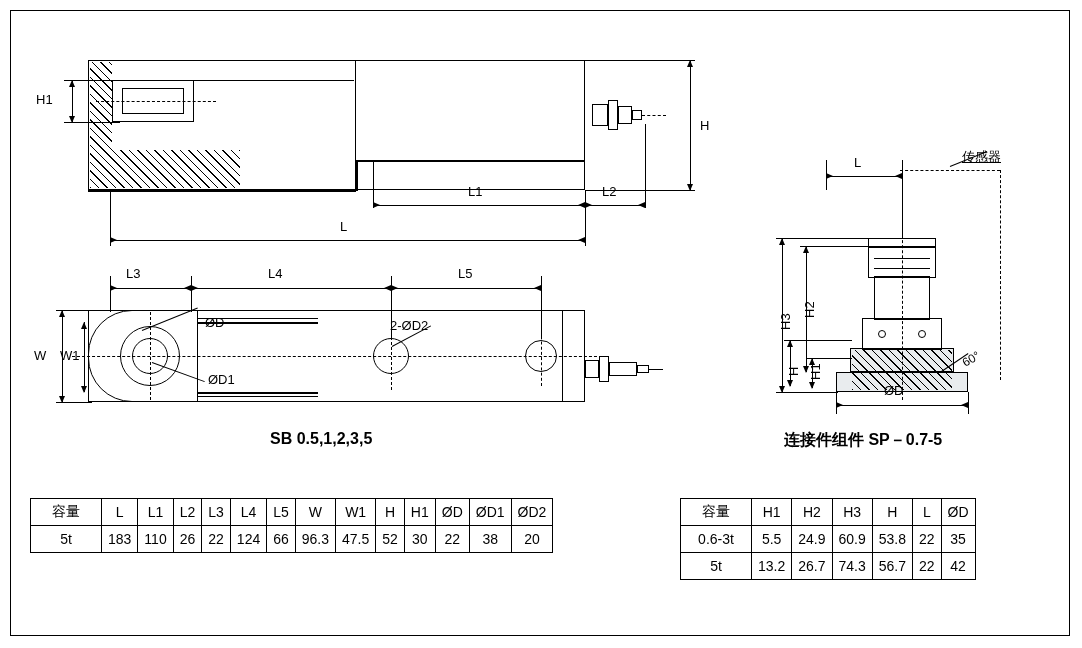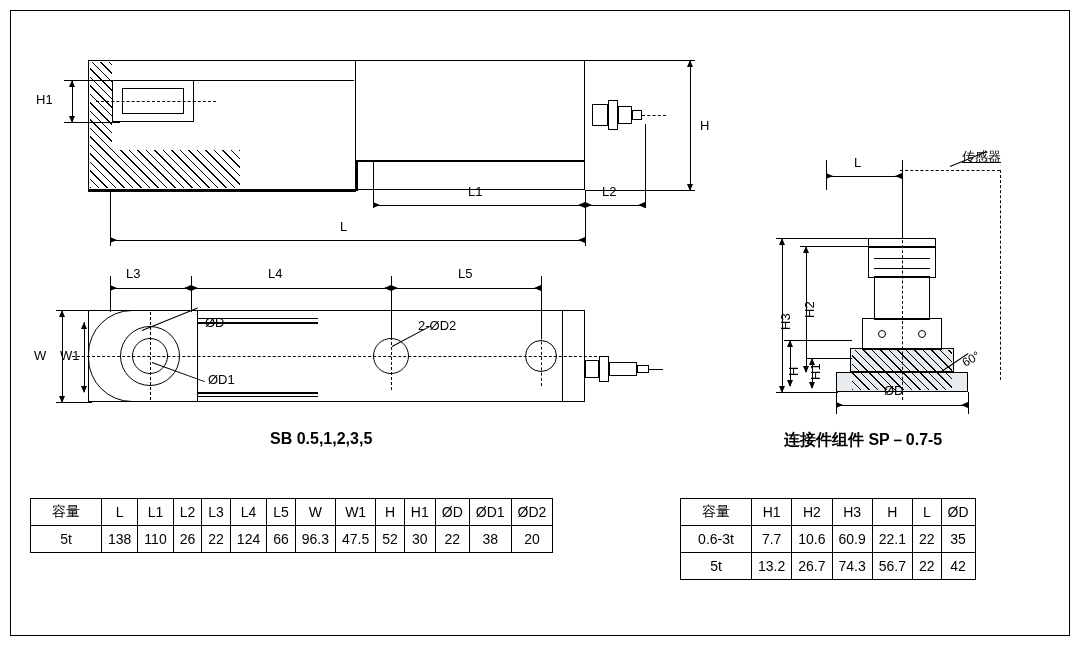--- a/index.html
+++ b/index.html
@@ -158,21 +158,21 @@
     <div class="ln hln" style="left:391px;top:288px;width:150px;"></div>
     <div class="arrR" style="left:391px;top:285px;"></div>
     <div class="arrL" style="left:534px;top:285px;"></div>
     <div class="lbl" style="left:458px;top:266px;">L5</div>
 
     <div class="ln hln" style="left:142px;top:330px;width:60px;transform:rotate(-22deg);transform-origin:left center;"></div>
     <div class="lbl" style="left:205px;top:315px;">ØD</div>
     <div class="ln hln" style="left:152px;top:362px;width:56px;transform:rotate(20deg);transform-origin:left center;"></div>
     <div class="lbl" style="left:208px;top:372px;">ØD1</div>
     <div class="ln hln" style="left:392px;top:346px;width:44px;transform:rotate(-28deg);transform-origin:left center;"></div>
-    <div class="lbl" style="left:390px;top:318px;margin-left:28px;">2-ØD2</div>
+    <div class="lbl" style="left:390px;top:318px;">2-ØD2</div>
 
     <div class="cap" style="left:270px;top:430px;">SB 0.5,1,2,3,5</div>
   </div>
 
   <div>
 
     <div class="gray" style="position:absolute;left:836px;top:372px;width:132px;height:20px;border:1px solid #000;box-sizing:border-box;"></div>
     <div class="gray" style="position:absolute;left:850px;top:348px;width:104px;height:24px;border:1px solid #000;box-sizing:border-box;"></div>
     <div class="hatch" style="position:absolute;left:852px;top:350px;width:100px;height:40px;"></div>
 
@@ -251,21 +251,21 @@
         <th>H</th>
         <th>H1</th>
         <th>ØD</th>
         <th>ØD1</th>
         <th>ØD2</th>
       </tr>
     </thead>
     <tbody>
       <tr>
         <td>5t</td>
-        <td>138</td>
+        <td>183</td>
         <td>110</td>
         <td>26</td>
         <td>22</td>
         <td>124</td>
         <td>66</td>
         <td>96.3</td>
         <td>47.5</td>
         <td>52</td>
         <td>30</td>
         <td>22</td>
@@ -283,24 +283,24 @@
         <th>H2</th>
         <th>H3</th>
         <th>H</th>
         <th>L</th>
         <th>ØD</th>
       </tr>
     </thead>
     <tbody>
       <tr>
         <td>0.6-3t</td>
-        <td>7.7</td>
-        <td>10.6</td>
+        <td>5.5</td>
+        <td>24.9</td>
         <td>60.9</td>
-        <td>22.1</td>
+        <td>53.8</td>
         <td>22</td>
         <td>35</td>
       </tr>
       <tr>
         <td>5t</td>
         <td>13.2</td>
         <td>26.7</td>
         <td>74.3</td>
         <td>56.7</td>
         <td>22</td>

